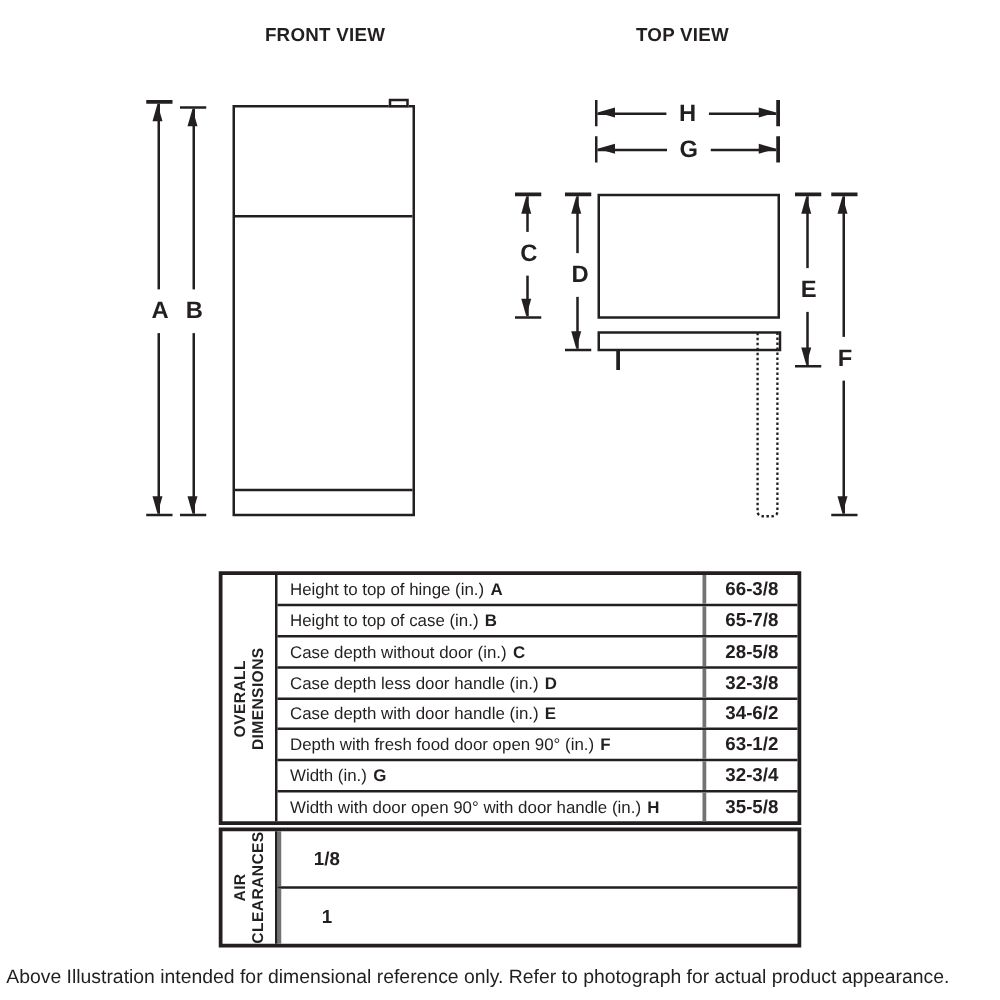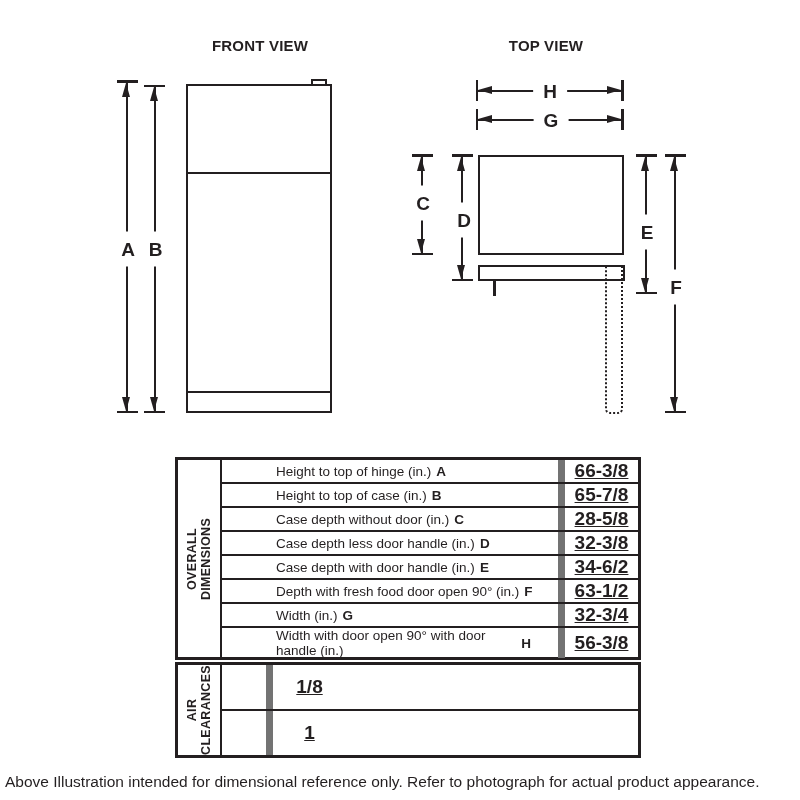--- a/index.html
+++ b/index.html
@@ -1,19 +1,19 @@
 <!DOCTYPE html>
 <html><head>
 <meta charset="utf-8">
 <style>
   html,body{margin:0;padding:0;background:#fff;}
   .page{position:relative;width:800px;height:800px;background:#fff;overflow:hidden;
         font-family:"Liberation Sans",sans-serif;color:#231f20;}
   .view-title{position:absolute;top:20px;width:200px;text-align:center;
-              font-size:15px;font-weight:bold;letter-spacing:.2px;margin-top:17px;}
+              font-size:15px;font-weight:bold;letter-spacing:.2px;}
   
   .prim{position:absolute;background:#231f20;}
   .box{position:absolute;border:2px solid #231f20;background:#fff;box-sizing:border-box;}
   .ah{position:absolute;width:0;height:0;}
   .ah-up{border-left:4.5px solid transparent;border-right:4.5px solid transparent;border-bottom:14px solid #231f20;}
   .ah-down{border-left:4.5px solid transparent;border-right:4.5px solid transparent;border-top:14px solid #231f20;}
   .ah-left{border-top:4.5px solid transparent;border-bottom:4.5px solid transparent;border-right:14px solid #231f20;}
   .ah-right{border-top:4.5px solid transparent;border-bottom:4.5px solid transparent;border-left:14px solid #231f20;}
   .dimlabel{position:absolute;transform:translate(-50%,-50%);background:#fff;
             font-size:19px;font-weight:bold;padding:8px 3px;line-height:1;z-index:5;}
@@ -21,26 +21,26 @@
   .dashed-door{position:absolute;box-sizing:border-box;border:2.5px dotted #231f20;border-top:none;
                border-radius:0 0 5px 5px;background:transparent;}
   
   .tsection{position:absolute;left:175px;width:466px;border:3px solid #231f20;
             box-sizing:border-box;display:flex;background:#fff;}
   .thead-cell{width:42px;border-right:2px solid #231f20;position:relative;flex:none;}
   .rot{position:absolute;left:50%;top:50%;transform:translate(-50%,-50%) rotate(-90deg);
        text-align:center;font-weight:bold;font-size:12.5px;line-height:14px;
        white-space:nowrap;letter-spacing:.3px;}
   .trows{flex:1;display:flex;flex-direction:column;}
-  .trow{flex:1;display:flex;align-items:stretch;border-bottom:2px solid #231f20;padding-left:44px;}
+  .trow{flex:1;display:flex;align-items:stretch;border-bottom:2px solid #231f20;}
   .trow:last-child{border-bottom:none;gap:27px;}
   .tlabel{flex:1;display:flex;align-items:center;padding-left:10px;font-size:13.5px;}
   .tlabel b{margin-left:5px;}
-  .tvalue{width:73px;flex:none;border-left:7px solid #737373;display:flex;
-          align-items:center;justify-content:center;font-size:19px;font-weight:bold;text-decoration:underline;}
+  .tvalue{width:73px;flex:none;border-left:3px solid #737373;display:flex;
+          align-items:center;justify-content:center;font-size:15px;font-weight:bold;}
   .caption{position:absolute;left:5px;top:773px;width:792px;font-size:15.5px;color:#231f20;}
 </style>
 </head>
 <body>
 
 <div class="page">
 
   <div class="view-title" style="left:160px;">FRONT VIEW</div>
   <div class="view-title" style="left:446px;">TOP VIEW</div>
 
@@ -141,21 +141,21 @@
         <div class="trow">
           <div class="tlabel">Depth with fresh food door open 90° (in.)<b>F</b></div>
           <div class="tvalue">63-1/2</div>
         </div>
         <div class="trow">
           <div class="tlabel">Width (in.)<b>G</b></div>
           <div class="tvalue">32-3/4</div>
         </div>
         <div class="trow">
           <div class="tlabel">Width with door open 90° with door handle (in.)<b>H</b></div>
-          <div class="tvalue">56-3/8</div>
+          <div class="tvalue">35-5/8</div>
         </div>
       </div>
   </div>
 
   <div class="tsection" style="top:662px;height:96px;">
     <div class="thead-cell">
       <div class="rot">
         <div>AIR</div>
         <div>CLEARANCES</div>
       </div>

